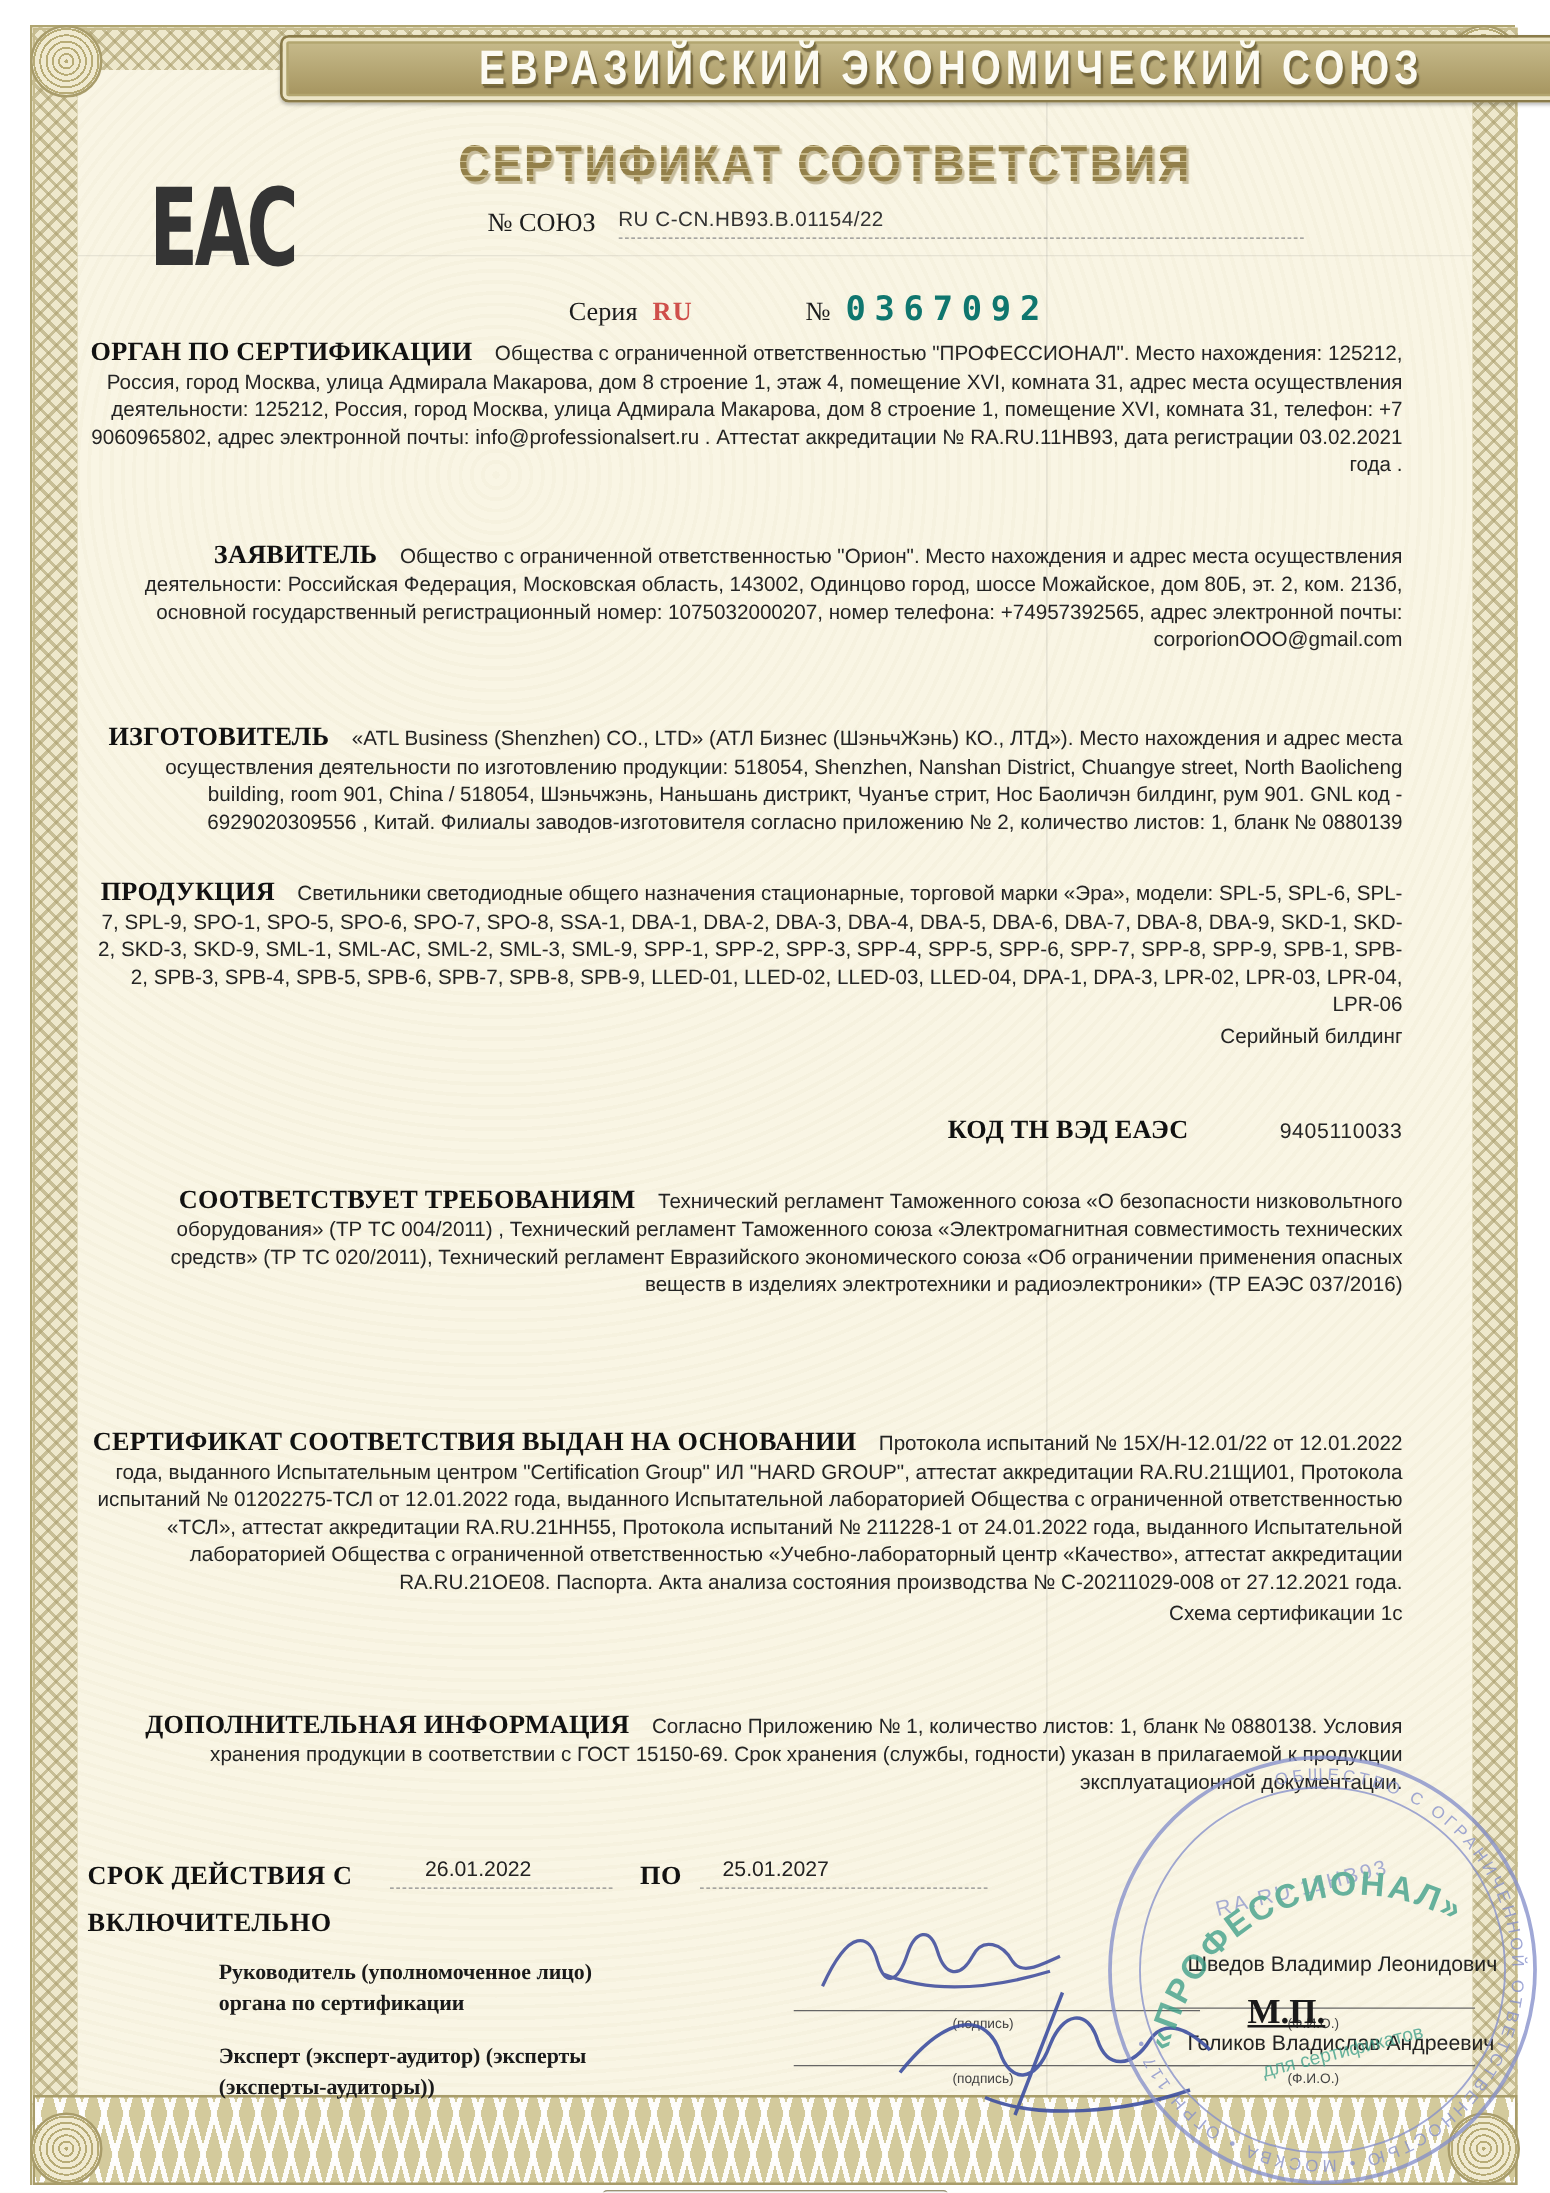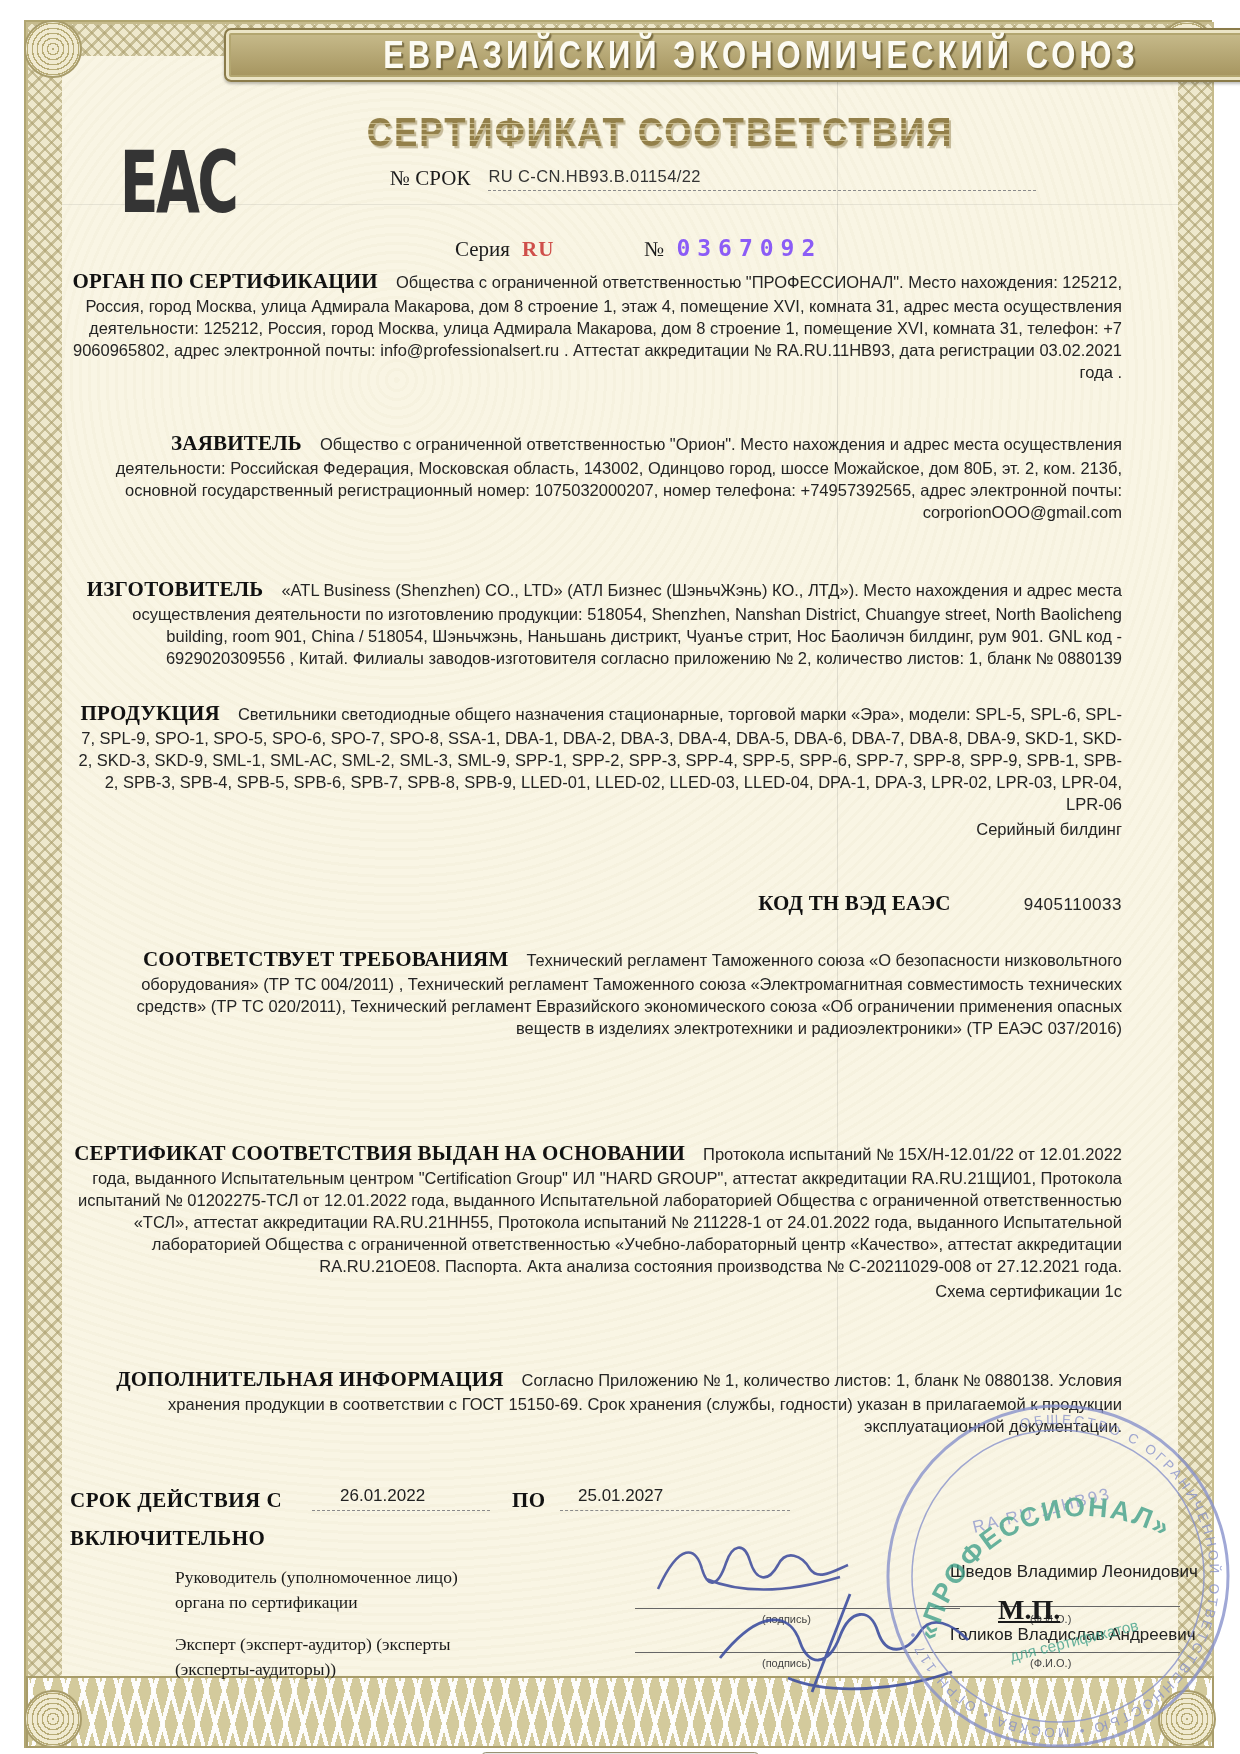--- a/index.html
+++ b/index.html
@@ -53,35 +53,35 @@
         -webkit-background-clip:text;background-clip:text;color:transparent;text-shadow:none;
         filter:drop-shadow(2px 2px 0 rgba(135,117,66,.45));}}
   .numrow{position:absolute;left:390px;top:166px;z-index:3;display:flex;align-items:flex-end;gap:18px;}
   .num-label{font-family:"Liberation Serif",serif;font-size:21px;color:#1c1c1c;}
   .num-value{font-size:16.5px;color:#333;width:548px;padding-bottom:4px;
         border-bottom:1.5px dashed #8a8a8a;letter-spacing:.4px;}
   .serrow{position:absolute;left:455px;top:214px;z-index:3;display:flex;align-items:baseline;gap:12px;}
   .ser-label{font-family:"Liberation Serif",serif;font-size:21px;color:#1c1c1c;margin-top:23px;}
   .ser-ru{font-family:"Liberation Serif",serif;font-weight:700;font-size:21px;color:#cf4f4a;letter-spacing:1px;}
   .ser-no{font-family:"Liberation Serif",serif;font-size:21px;color:#1c1c1c;margin-left:78px;}
-  .ser-digits{font-family:"DejaVu Sans Mono",monospace;font-weight:700;font-size:23px;
-        color:#8b5cf6;letter-spacing:7px;}
+  .ser-digits{font-family:"DejaVu Sans Mono",monospace;font-weight:700;font-size:27px;
+        color:#0f766e;letter-spacing:7px;}
   
   .sec{position:absolute;left:70px;width:1052px;z-index:3;
         font-size:16.5px;line-height:1.33;color:#242424;text-align:right;}
   .sec-label{font-family:"Liberation Serif",serif;font-weight:700;font-size:21px;color:#111;
         margin-right:18px;letter-spacing:.2px;}
   .sec-note{margin-top:3px;}
   .code-value{display:inline-block;margin-left:55px;font-size:17px;letter-spacing:.5px;}
   
   .v-label{position:absolute;z-index:3;font-family:"Liberation Serif",serif;font-weight:700;
         font-size:21px;color:#111;letter-spacing:.5px;}
   .date-line{position:absolute;z-index:3;border-bottom:1.5px dashed #8a8a8a;}
   .date-text{position:absolute;z-index:3;font-size:17px;color:#222;}
-  .role{position:absolute;z-index:3;font-family:"Liberation Serif",serif;font-weight:400;
+  .role{position:absolute;z-index:3;font-family:"Liberation Serif",serif;font-weight:700;
         font-size:17.5px;line-height:1.45;color:#1a1a1a;width:310px;}
   .sig-line{position:absolute;z-index:3;border-bottom:1px solid #666;width:325px;}
   .cap{position:absolute;z-index:3;font-size:11px;color:#444;}
   .name{position:absolute;z-index:3;font-size:17px;color:#222;white-space:nowrap;}
   .name-line{position:absolute;z-index:3;border-bottom:1px solid #666;width:245px;}
   .mp{position:absolute;z-index:5;font-family:"Liberation Serif",serif;font-weight:700;
         font-size:28px;color:#1a1a1a;text-decoration:underline;}
   .sig-svg{position:absolute;z-index:4;}
   .stamp{position:absolute;left:878px;top:1396px;z-index:4;opacity:.78;transform:rotate(-14deg);}
   .imprint{position:absolute;left:50%;top:1752px;transform:translateX(-50%);z-index:5;
@@ -106,21 +106,21 @@
   <div class="fold-v"></div>
   <div class="fold-h"></div>
 
   <div class="banner">
     <div class="banner-text">ЕВРАЗИЙСКИЙ ЭКОНОМИЧЕСКИЙ СОЮЗ</div>
   </div>
   <div class="eac">ЕАС</div>
   <div class="title">СЕРТИФИКАТ СООТВЕТСТВИЯ</div>
 
   <div class="numrow">
-    <span class="num-label">№ СРОК</span>
+    <span class="num-label">№ СОЮЗ</span>
     <span class="num-value">RU C-CN.HB93.B.01154/22</span>
   </div>
   <div class="serrow">
     <span class="ser-label">Серия</span>
     <span class="ser-ru">RU</span>
     <span class="ser-no">№</span>
     <span class="ser-digits">0367092</span>
   </div>
 
   <div class="sec" style="top:268px;">

